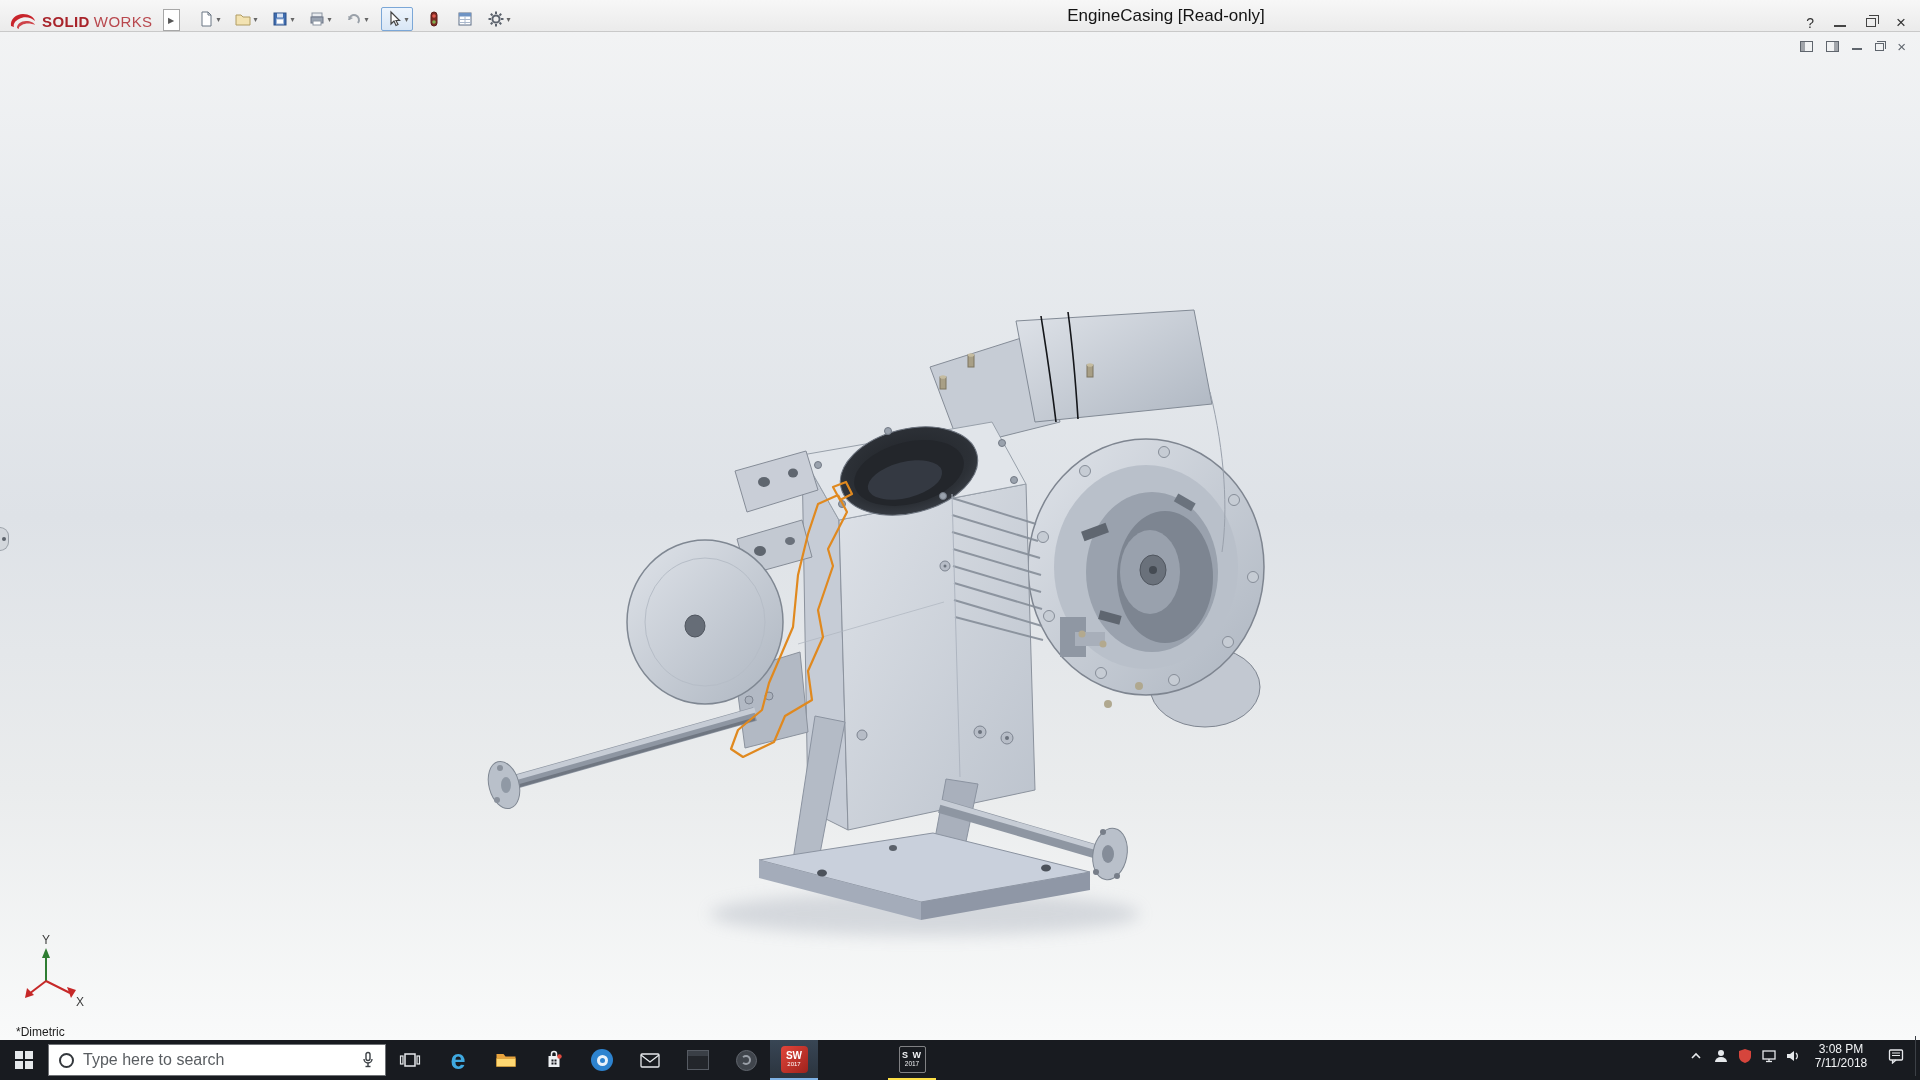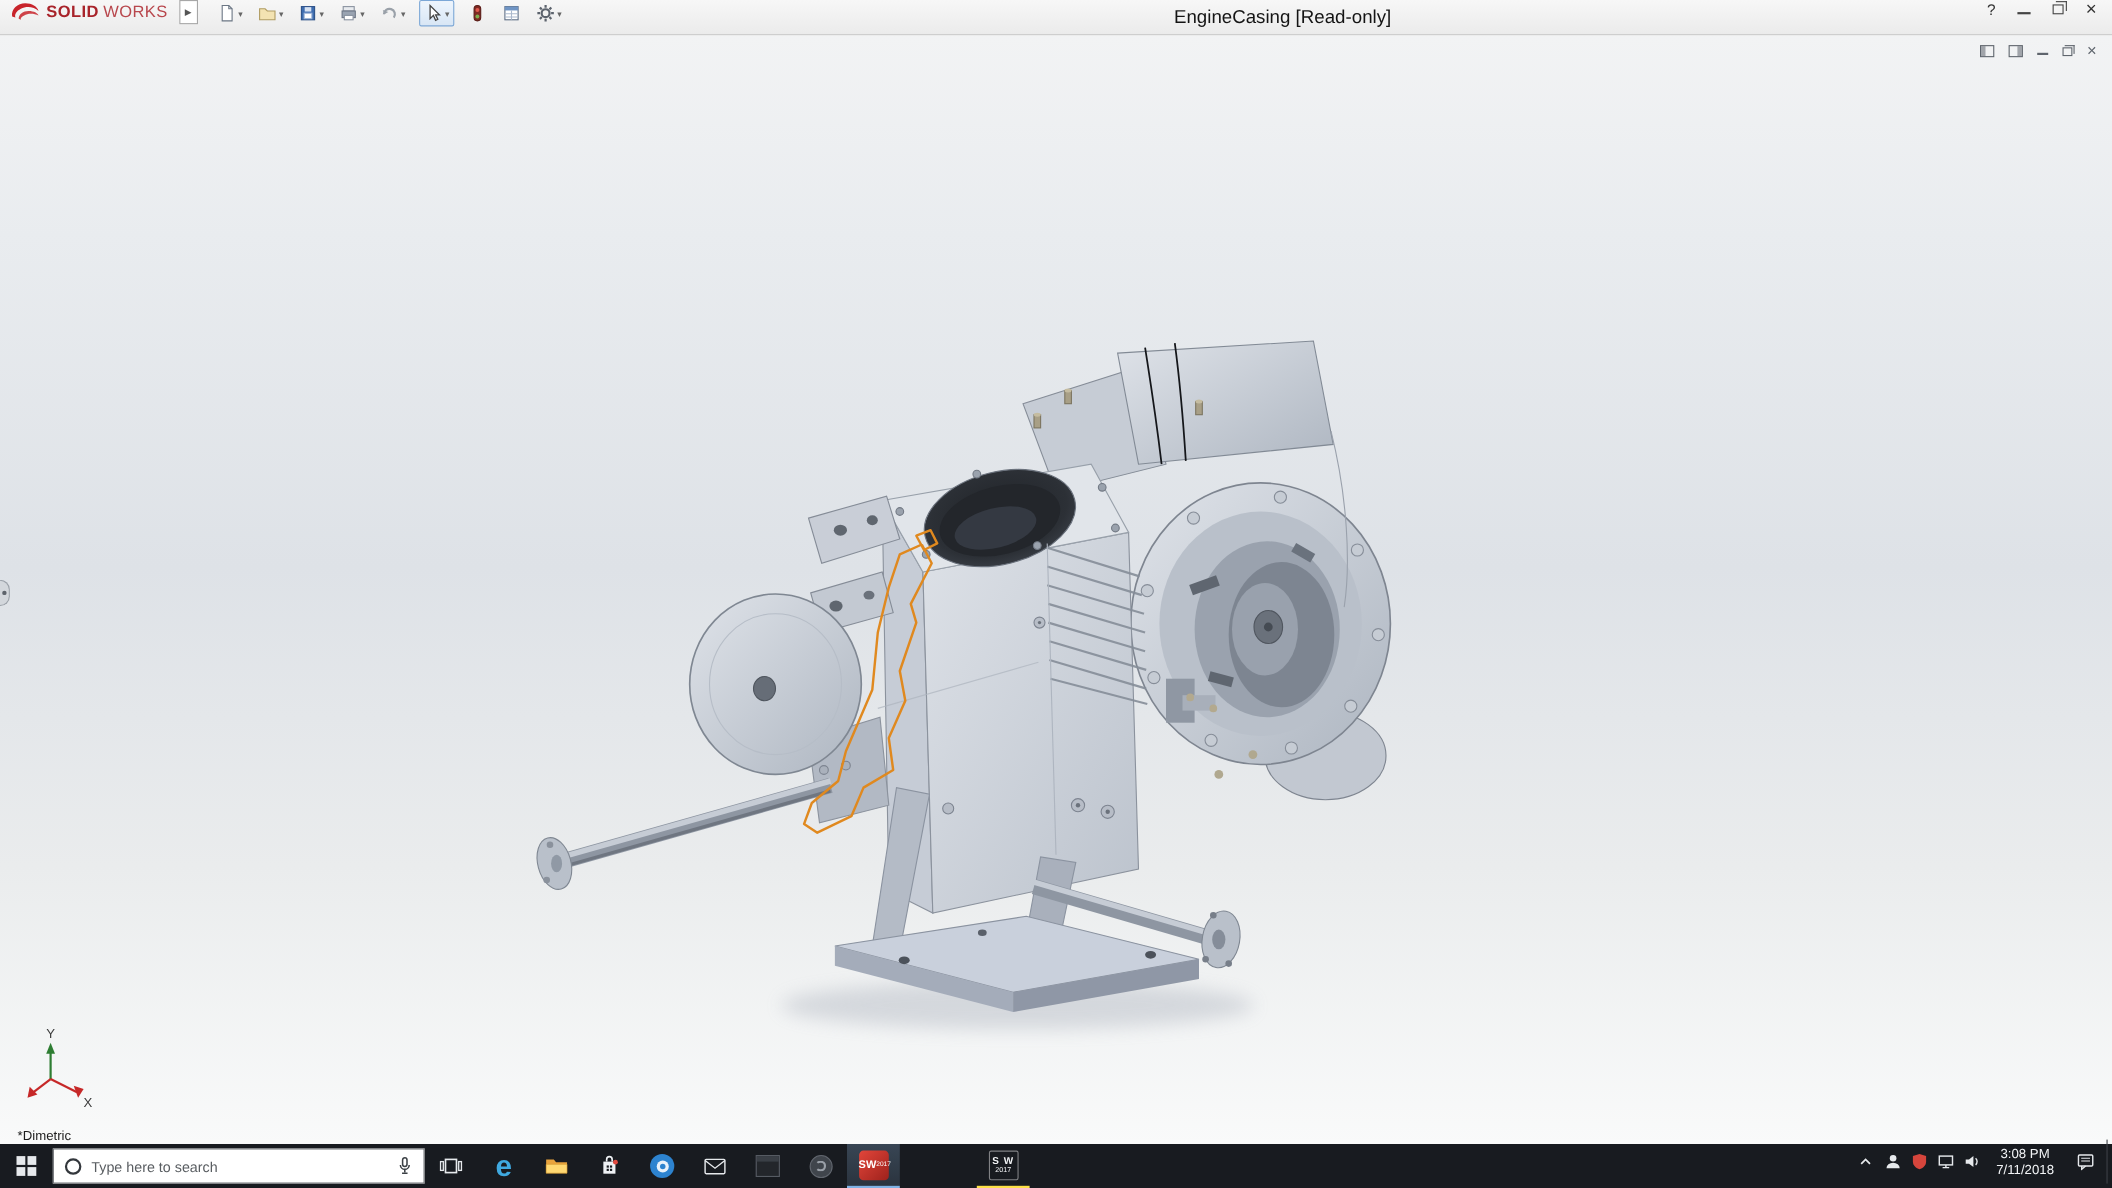--- a/index.html
+++ b/index.html
@@ -1,21 +1,21 @@
 <!DOCTYPE html>
 <html><head>
 <meta charset="utf-8">
 <title>EngineCasing [Read-only]</title>
 <style>
   *{margin:0;padding:0;box-sizing:border-box}
   html,body{width:1920px;height:1080px;overflow:hidden;font-family:"Liberation Sans",sans-serif;background:#000}
   #stage{position:relative;width:1920px;height:1080px;background:#fff}
 
   
-  .menubar{position:absolute;top:0;left:0;right:0;height:32px;background:linear-gradient(#f7f7f7,#ebebeb);border-bottom:1px solid #c9c9c9;display:flex;align-items:flex-start;z-index:30}
+  .menubar{position:absolute;top:0;left:0;right:0;height:32px;background:linear-gradient(#f7f7f7,#ebebeb);border-bottom:1px solid #c9c9c9;display:flex;align-items:flex-end;z-index:30}
   .logo{display:flex;align-items:center;gap:4px;padding-left:8px}
   .logo-bold{font-weight:700;font-size:15px;color:#a8232a;letter-spacing:.4px}
   .logo-light{font-weight:400;font-size:15px;color:#b8474d;letter-spacing:.4px}
   .expand-btn{width:17px;height:22px;border:1px solid #a7a7a7;background:#fff;display:flex;align-items:center;justify-content:center;font-size:8px;color:#555;margin-left:10px;cursor:default}
   .tools{display:flex;align-items:center;gap:11px;margin-left:16px}
   .tool{display:flex;align-items:center;gap:2px;padding:2px 1px}
   .tool .caret{font-size:8px;color:#666}
   .tool.active{border:1px solid #7ba7d7;background:linear-gradient(#eef5fd,#d8e6f5);border-radius:2px;padding:2px 3px}
   .mb-title{position:absolute;left:1166px;transform:translateX(-50%);top:0;line-height:32px;font-size:17px;color:#141414;white-space:nowrap}
   .mb-right{margin-left:auto;display:flex;align-items:center;gap:20px;padding-right:14px;color:#3a3a3a}
@@ -40,35 +40,35 @@
   .flyout-dot{width:4px;height:4px;border-radius:50%;background:#5d636b}
   .view-label{position:absolute;left:16px;bottom:1px;font-size:12px;color:#1d1d1d;z-index:15}
 
   
   .taskbar{position:absolute;left:0;right:0;bottom:0;height:40px;background:#181b20;z-index:40}
   .tb-start{position:absolute;left:0;top:0;width:48px;height:40px;display:flex;align-items:center;justify-content:center}
   .win-logo{display:grid;grid-template-columns:8px 8px;grid-template-rows:8px 8px;gap:2px}
   .win-logo span{background:#e6e9ec;display:block}
   .tb-search{position:absolute;left:48px;top:4px;width:338px;height:32px;background:#fff;border:1px solid #6f7276;display:flex;align-items:center;padding:0 10px;gap:9px}
   .cortana-ring{width:15px;height:15px;border:2px solid #33373c;border-radius:50%;flex:none}
-  .tb-search input{border:none;outline:none;flex:1;font-size:13px;font-family:"Liberation Sans",sans-serif;color:#202124;background:transparent}
+  .tb-search input{border:none;outline:none;flex:1;font-size:16px;font-family:"Liberation Sans",sans-serif;color:#202124;background:transparent}
   .tb-search input::placeholder{color:#595d61}
   .tb-apps{position:absolute;left:386px;top:0;height:40px;display:flex}
   .tb-app{width:48px;height:40px;display:flex;align-items:center;justify-content:center;position:relative}
   .tb-app.active{background:linear-gradient(rgba(140,180,220,.28),rgba(140,180,220,.16));border-bottom:2px solid #7fb2e5}
   .tb-app.running{border-bottom:2px solid #fde047}
   .edge-e{font-size:27px;font-weight:700;color:#3fa9e0;line-height:1}
   .blue-app{width:22px;height:22px;border-radius:50%;background:#2d83cf;display:flex;align-items:center;justify-content:center}
   .blue-app .inner{width:11px;height:11px;border-radius:50%;background:#eaf2fa;display:flex;align-items:center;justify-content:center}
   .blue-app .core{width:5px;height:5px;border-radius:50%;background:#2d83cf}
   .term-icon{width:22px;height:20px;background:#23262b;border:1px solid #565b63;position:relative}
   .term-icon::before{content:"";position:absolute;left:0;right:0;top:0;height:5px;background:#3a3f46}
   .gray-app{width:21px;height:21px;border-radius:50%;background:#40454c;border:1px solid #61666e;display:flex;align-items:center;justify-content:center}
   .gray-app .swoosh{width:10px;height:10px;border:2px solid #9aa0a8;border-radius:50%;border-left-color:transparent}
-  .sw-icon{width:27px;height:27px;border-radius:4px;background:linear-gradient(135deg,#e2453a,#9e221c);display:flex;flex-direction:row;align-items:center;color:#fff}
+  .sw-icon{width:27px;height:27px;border-radius:4px;background:linear-gradient(135deg,#e2453a,#9e221c);display:flex;flex-direction:column;align-items:center;justify-content:center;color:#fff}
   .sw-icon .l1{font-size:10px;font-weight:700;line-height:11px}
   .sw-icon .l2{font-size:6px;line-height:7px}
   .sw2-icon{width:27px;height:27px;border:1px solid rgba(255,255,255,.45);border-radius:2px;display:flex;flex-direction:column;align-items:center;justify-content:center;color:#f2f4f6}
   .sw2-icon .l1{font-size:9px;font-weight:700;line-height:10px;letter-spacing:1px}
   .sw2-icon .l2{font-size:6.5px;line-height:8px}
   .tb-tray{position:absolute;right:0;top:0;height:32px;display:flex;align-items:center}
   .tray-slot{display:flex;align-items:center;justify-content:center;height:40px}
   .tray-clock{min-width:72px;text-align:center;color:#f2f4f6;font-size:12px;line-height:14px;padding:0 6px}
   .show-desktop{width:5px;height:40px;border-left:1px solid #3c4046}
 </style>

